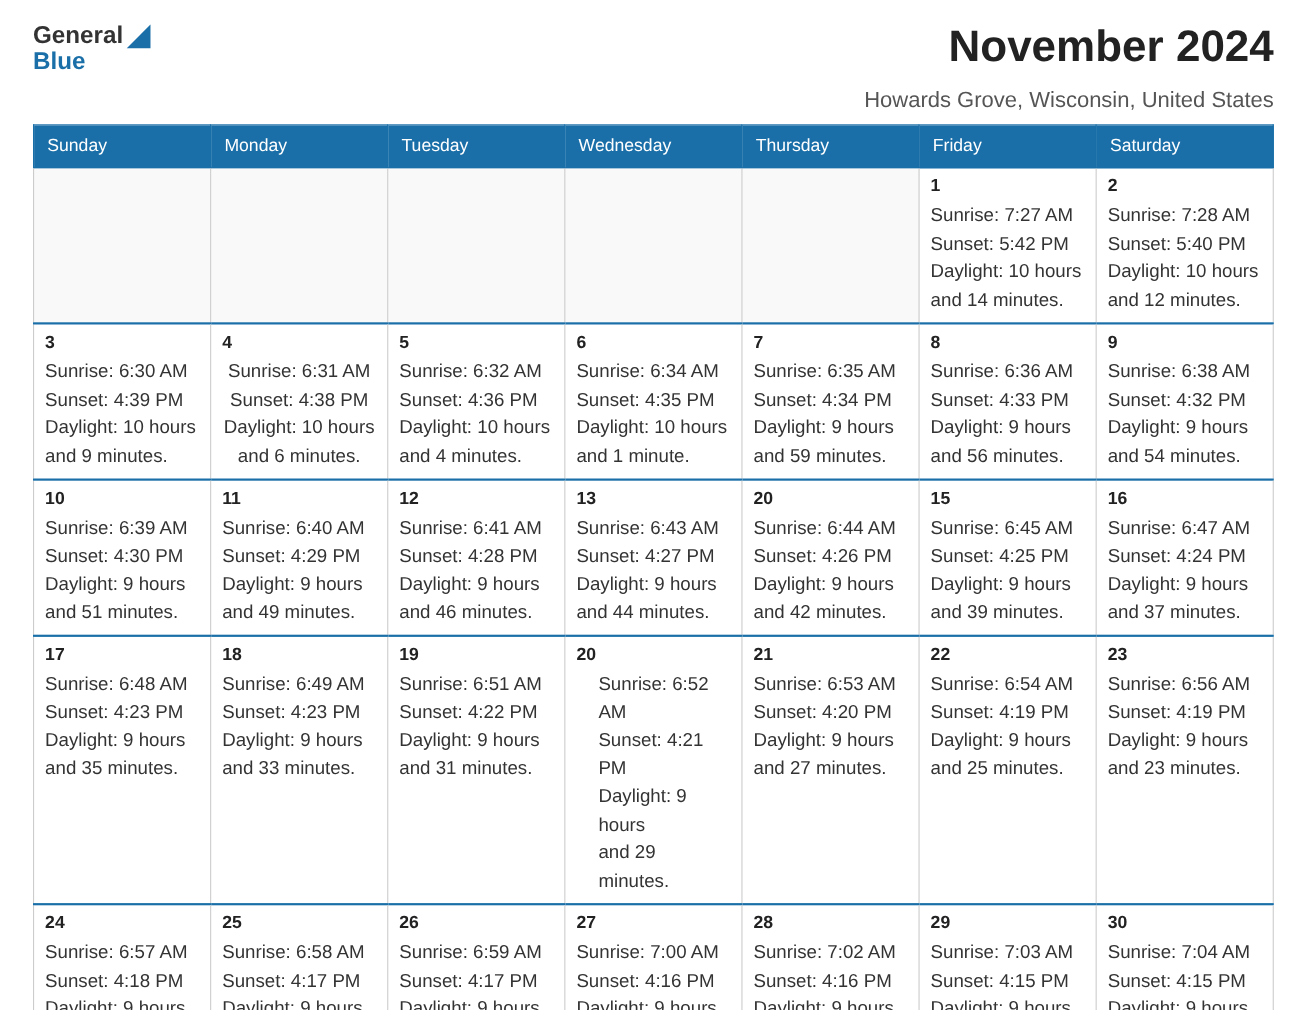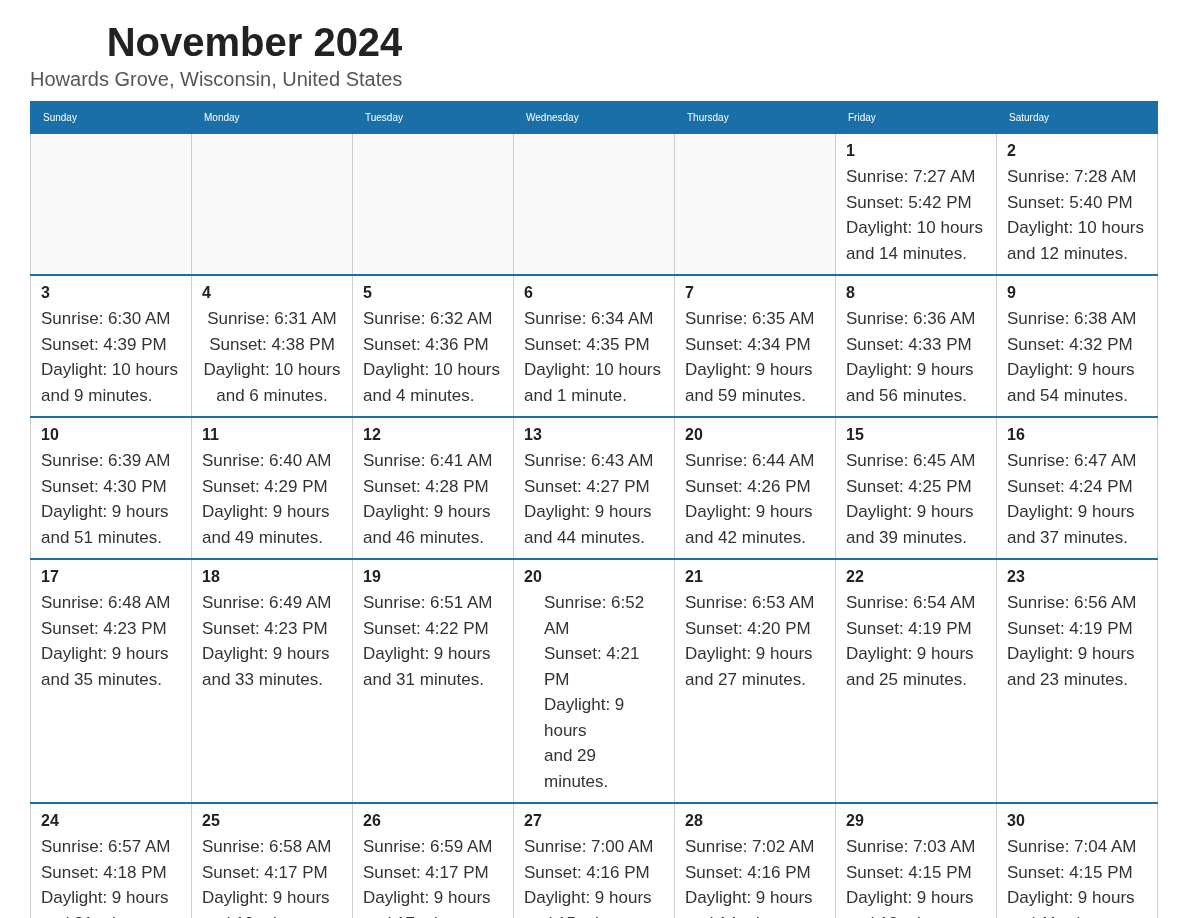--- a/index.html
+++ b/index.html
@@ -36,32 +36,32 @@
     }
     .month-title {
       font-size: 40px;
       font-weight: bold;
       color: #222;
       line-height: 1.1;
     }
     .location-title {
       font-size: 20px;
       color: #555;
-      margin-top: 4px;
+      margin-top: 16px;
     }
     .calendar {
       width: 100%;
       border-collapse: collapse;
       margin-top: 10px;
     }
     .calendar th {
       background-color: #1a6fa8;
       color: #fff;
       padding: 10px 12px;
-      font-size: 10px;
+      font-size: 16px;
       font-weight: normal;
       text-align: left;
       border: 1px solid #1a6fa8;
     }
     .calendar td {
       vertical-align: top;
       padding: 8px 10px;
       border: 1px solid #ccc;
       font-size: 13px;
       color: #333;
@@ -84,20 +84,33 @@
       background: #f9f9f9;
     }
     .row-divider td {
       border-top: 2px solid #1a6fa8;
     }
   </style>
 </head>
 <body>
 
 <div class="header">
+  <div class="logo">
+    <div style="display:flex;flex-direction:column;line-height:1.1;">
+      <div style="display:flex;align-items:center;">
+        <span class="logo-text-general">General</span>
+        <svg width="22" height="22" viewBox="0 0 22 22" style="margin-left:3px;margin-top:2px;">
+          <polygon points="0,22 22,0 22,22" fill="#1a6fa8"></polygon>
+        </svg>
+      </div>
+      <div>
+        <span class="logo-text-blue">Blue</span>
+      </div>
+    </div>
+  </div>
   <div class="title-section">
     <div class="month-title">November 2024</div>
     <div class="location-title">Howards Grove, Wisconsin, United States</div>
   </div>
 </div>
 
 <table class="calendar">
   <thead>
     <tr>
 

